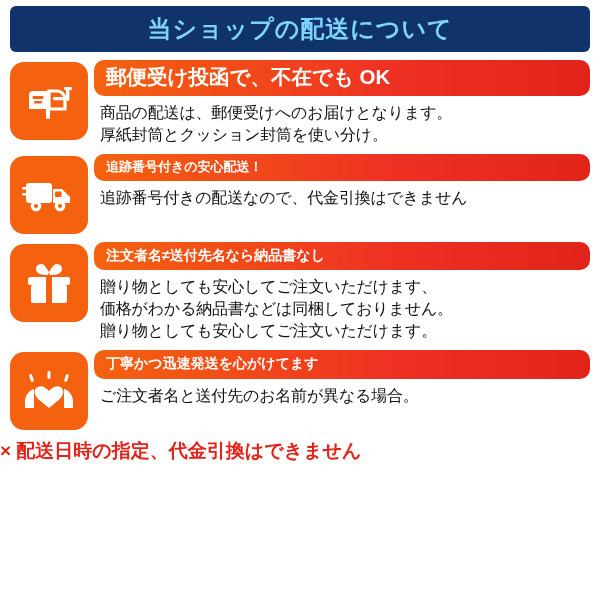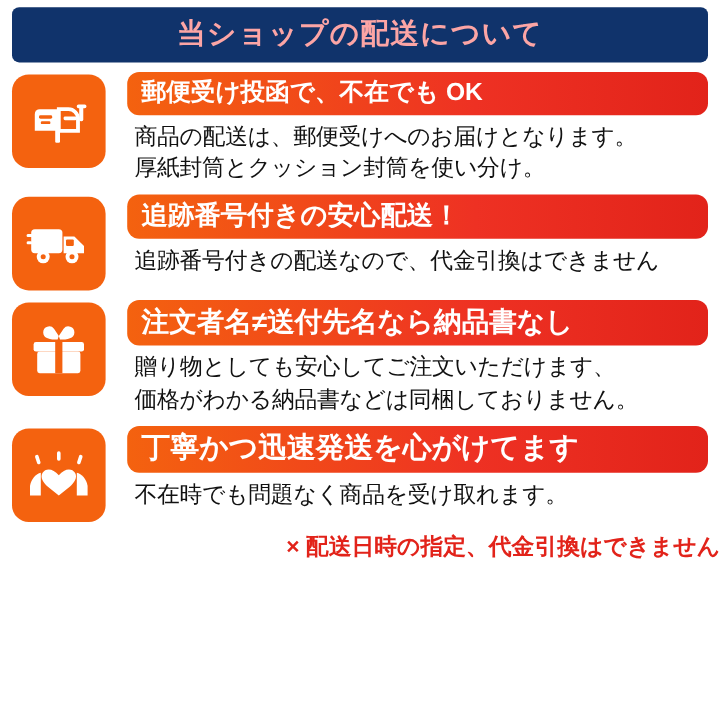--- a/index.html
+++ b/index.html
@@ -25,21 +25,21 @@
   .header {
     margin: 6px 10px 0 10px;
     height: 46px;
     background: #10336b;
     border-radius: 6px;
     display: flex;
     align-items: center;
     justify-content: center;
   }
   .header-title {
-    color: #fca5a5;
+    color: #7dd3fc;
     font-size: 24px;
     font-weight: bold;
     letter-spacing: 1px;
     line-height: 1;
   }
 
   
   .sections {
     margin: 0 10px;
     padding-top: 8px;
@@ -60,58 +60,57 @@
     align-items: center;
     justify-content: center;
     margin-right: 6px;
   }
   .icon-box svg {
     display: block;
   }
   .section-body {
     flex: 1 1 auto;
     min-width: 0;
-    margin-left: 12px;
   }
   .section-title {
     background: linear-gradient(to right, #f4620f 0%, #ee3123 60%, #e2231a 100%);
     color: #ffffff;
     font-size: 20.5px;
     font-weight: bold;
     border-radius: 10px;
     padding: 6px 10px 7px 12px;
     line-height: 1.1;
     white-space: nowrap;
     letter-spacing: 0px;
   }
   .section-lines {
     padding: 6px 2px 0 6px;
   }
   .section-lines .line {
     color: #111111;
-    font-size: 19px;
+    font-size: 16px;
     line-height: 1.38;
     white-space: nowrap;
     letter-spacing: -0.2px;
   }
 
   
-  .sec-2 .section-title { font-size: 22px; }
-  .sec-3 .section-title { font-size: 23px; }
-  .sec-4 .section-title { font-size: 24px; }
+  .sec-2 .section-title { font-size: 13px; }
+  .sec-3 .section-title { font-size: 14px; }
+  .sec-4 .section-title { font-size: 14px; }
 
   .sec-1 .icon-box { margin-top: 2px; }
   .sec-2 .icon-box { margin-top: 2px; }
   .sec-3 .icon-box { margin-top: 2px; }
   .sec-4 .icon-box { margin-top: 2px; }
 
   
   .footer-note {
     margin-top: 2px;
-    text-align: right;
+    text-align: left;
     color: #e2231a;
     font-size: 19px;
     font-weight: bold;
     letter-spacing: 0px;
     white-space: nowrap;
   }
 </style>
 </head>
 <body>
 
@@ -181,41 +180,42 @@
             <path d="M25 18 c-6 0 -12 -1 -12 -6 a5 5 0 0 1 9 -3 l4 6 z"></path>
             <path d="M27 18 c6 0 12 -1 12 -6 a5 5 0 0 0 -9 -3 l-4 6 z"></path>
           </g>
         </svg>
       </div>
       <div class="section-body">
         <div class="section-title">注文者名≠送付先名なら納品書なし</div>
         <div class="section-lines">
           <div class="line">贈り物としても安心してご注文いただけます、</div>
           <div class="line">価格がわかる納品書などは同梱しておりません。</div>
+          <div class="line">贈り物としても安心してご注文いただけます。</div>
         </div>
       </div>
     </div>
 
     <div class="section sec-4">
       <div class="icon-box">
         <svg width="54" height="52" viewBox="0 0 54 52" aria-hidden="true">
           <g fill="#ffffff">
             <path d="M27 26 c-5 -6 -11 -6 -13.5 -2 -2.4 3.8 0.6 8.4 4.4 11.6 l9.1 7.4 9.1 -7.4 c3.8 -3.2 6.8 -7.8 4.4 -11.6 -2.5 -4 -8.5 -4 -13.5 2 z"></path>
             <path d="M12 24 c-4 1 -8 5 -9 11 l0 8 h9 z"></path>
             <path d="M42 24 c4 1 8 5 9 11 l0 8 h-9 z"></path>
             <rect x="8" y="9" width="3" height="8" rx="1.4" transform="rotate(-18 9.5 13)"></rect>
             <rect x="43" y="9" width="3" height="8" rx="1.4" transform="rotate(18 44.5 13)"></rect>
             <rect x="25.5" y="6" width="3" height="8" rx="1.4"></rect>
           </g>
         </svg>
       </div>
       <div class="section-body">
         <div class="section-title">丁寧かつ迅速発送を心がけてます</div>
         <div class="section-lines">
-          <div class="line">不在時でも問題なく商品を受け取れます。</div>
+          <div class="line">ご注文者名と送付先のお名前が異なる場合。</div>
         </div>
       </div>
     </div>
 
   </div>
 
   <div class="footer-note">× 配送日時の指定、代金引換はできません</div>
 
 </div>
 

